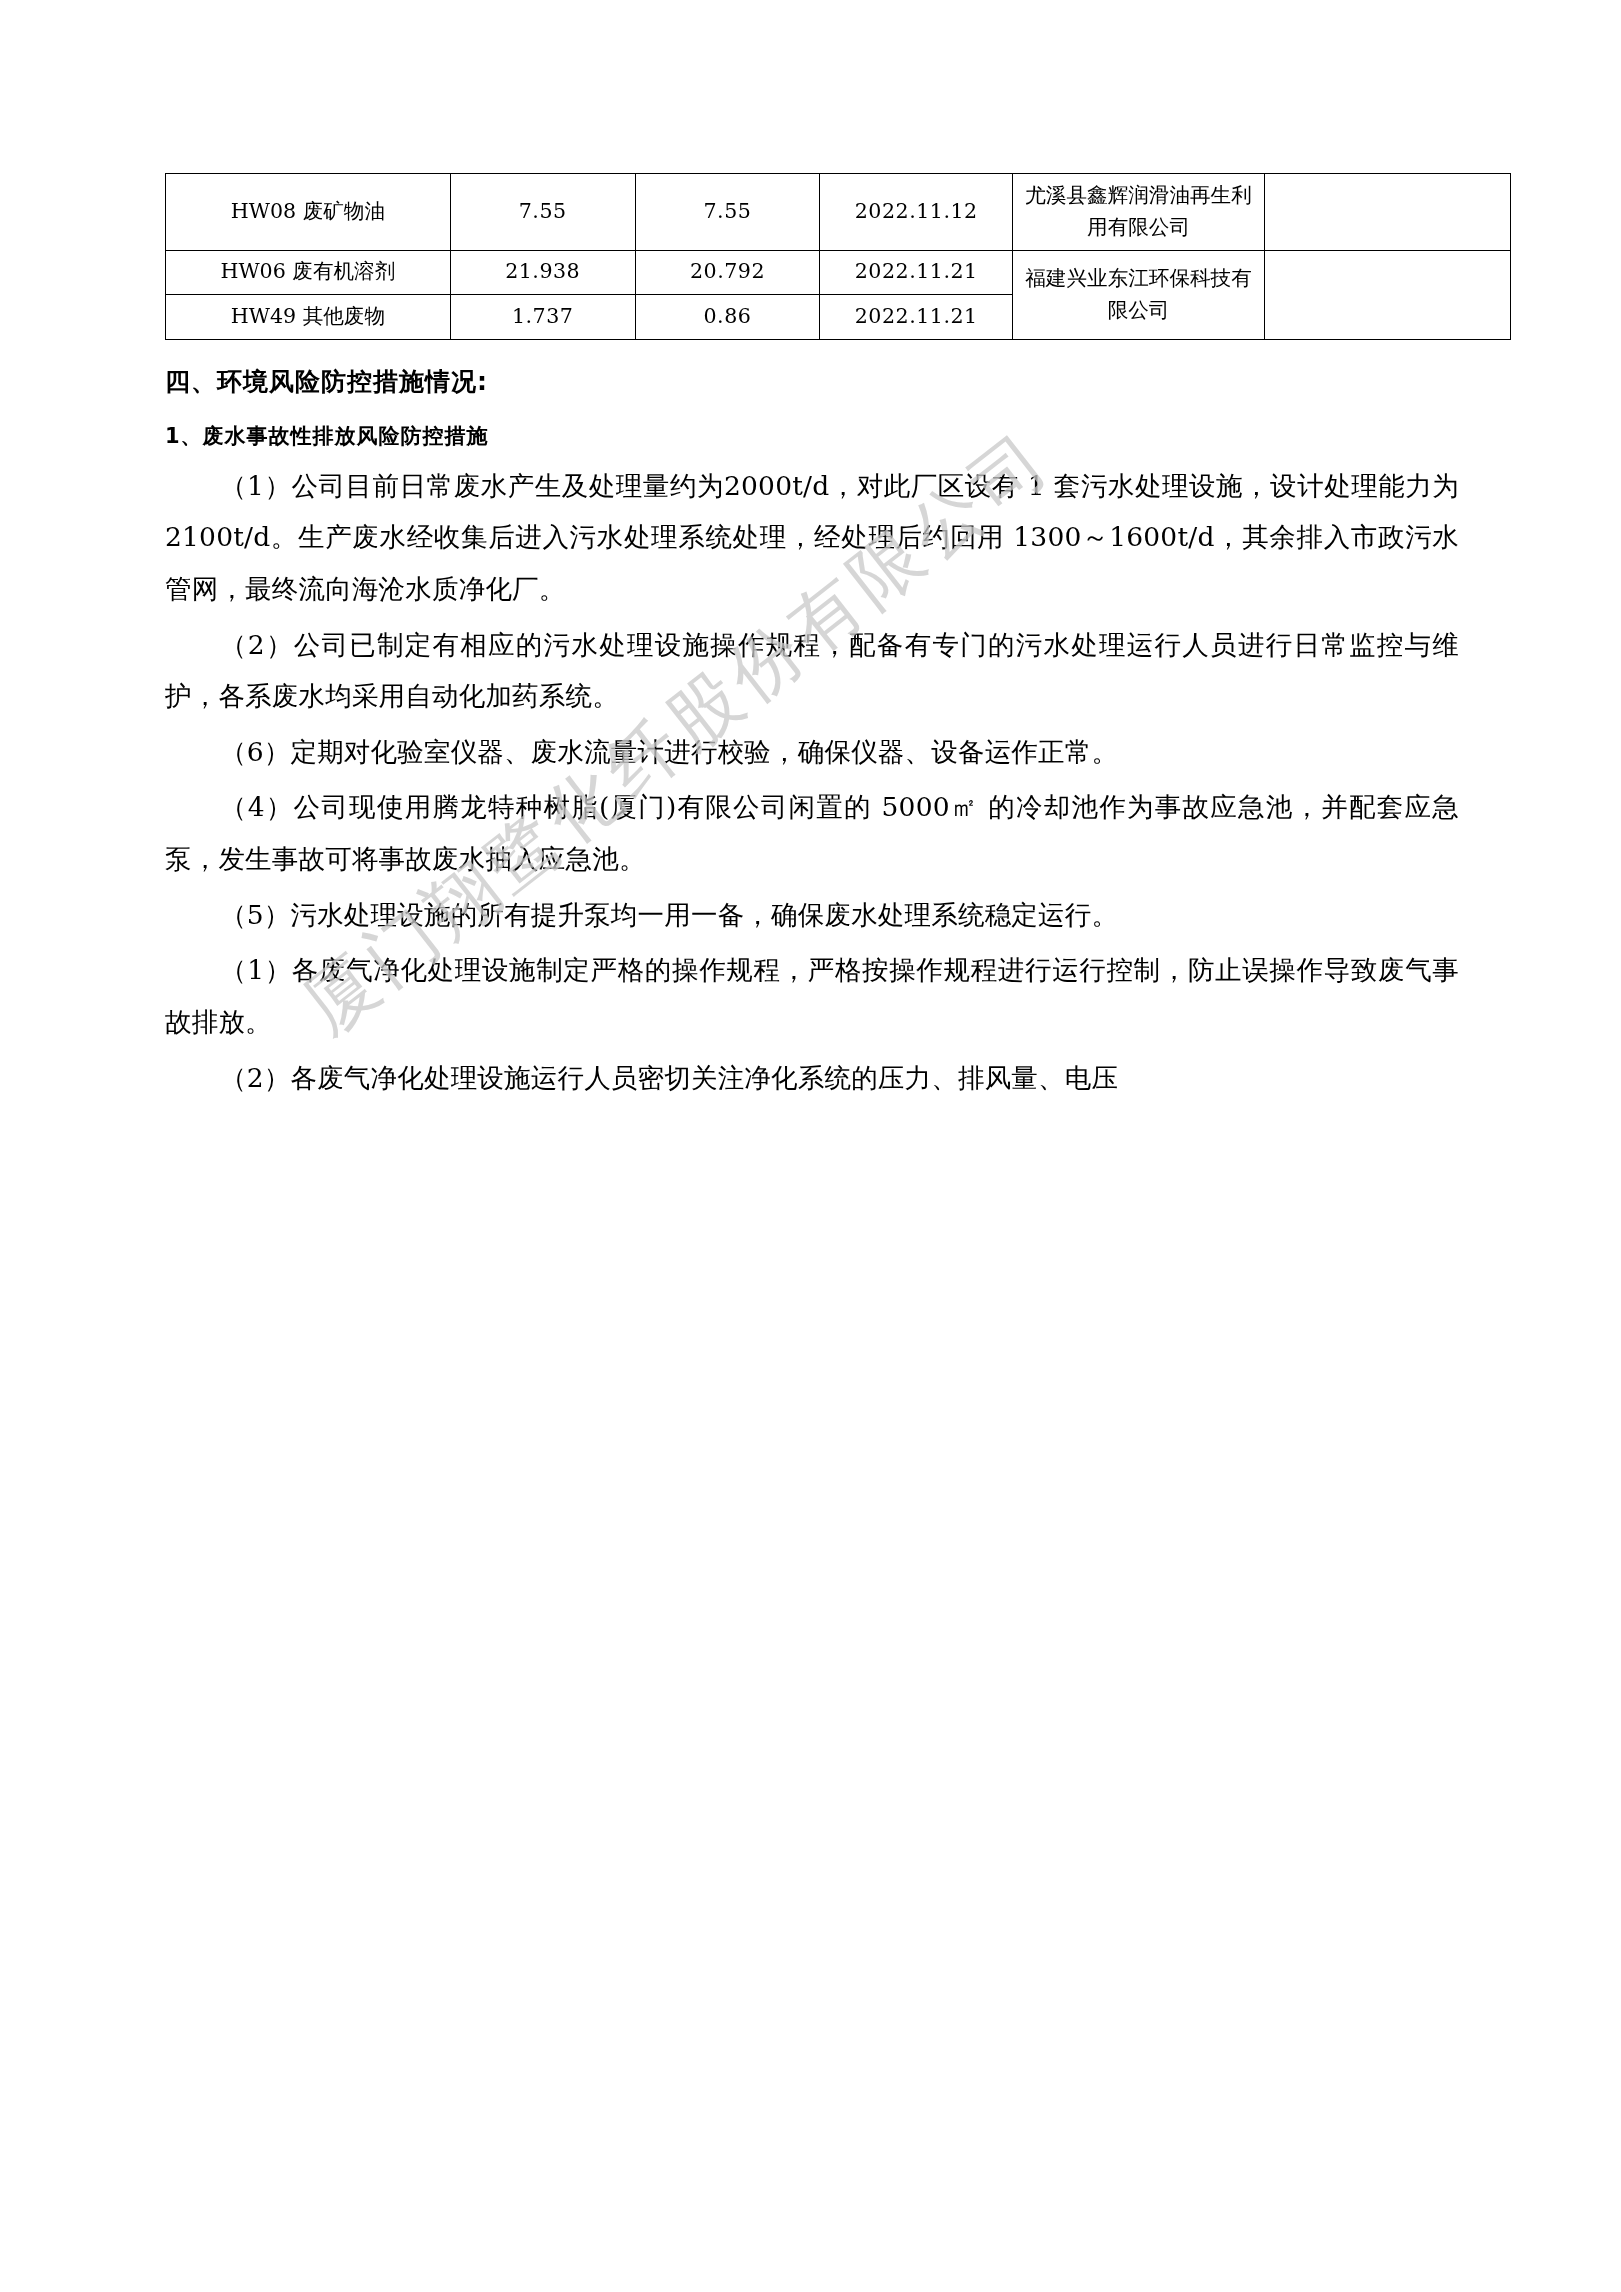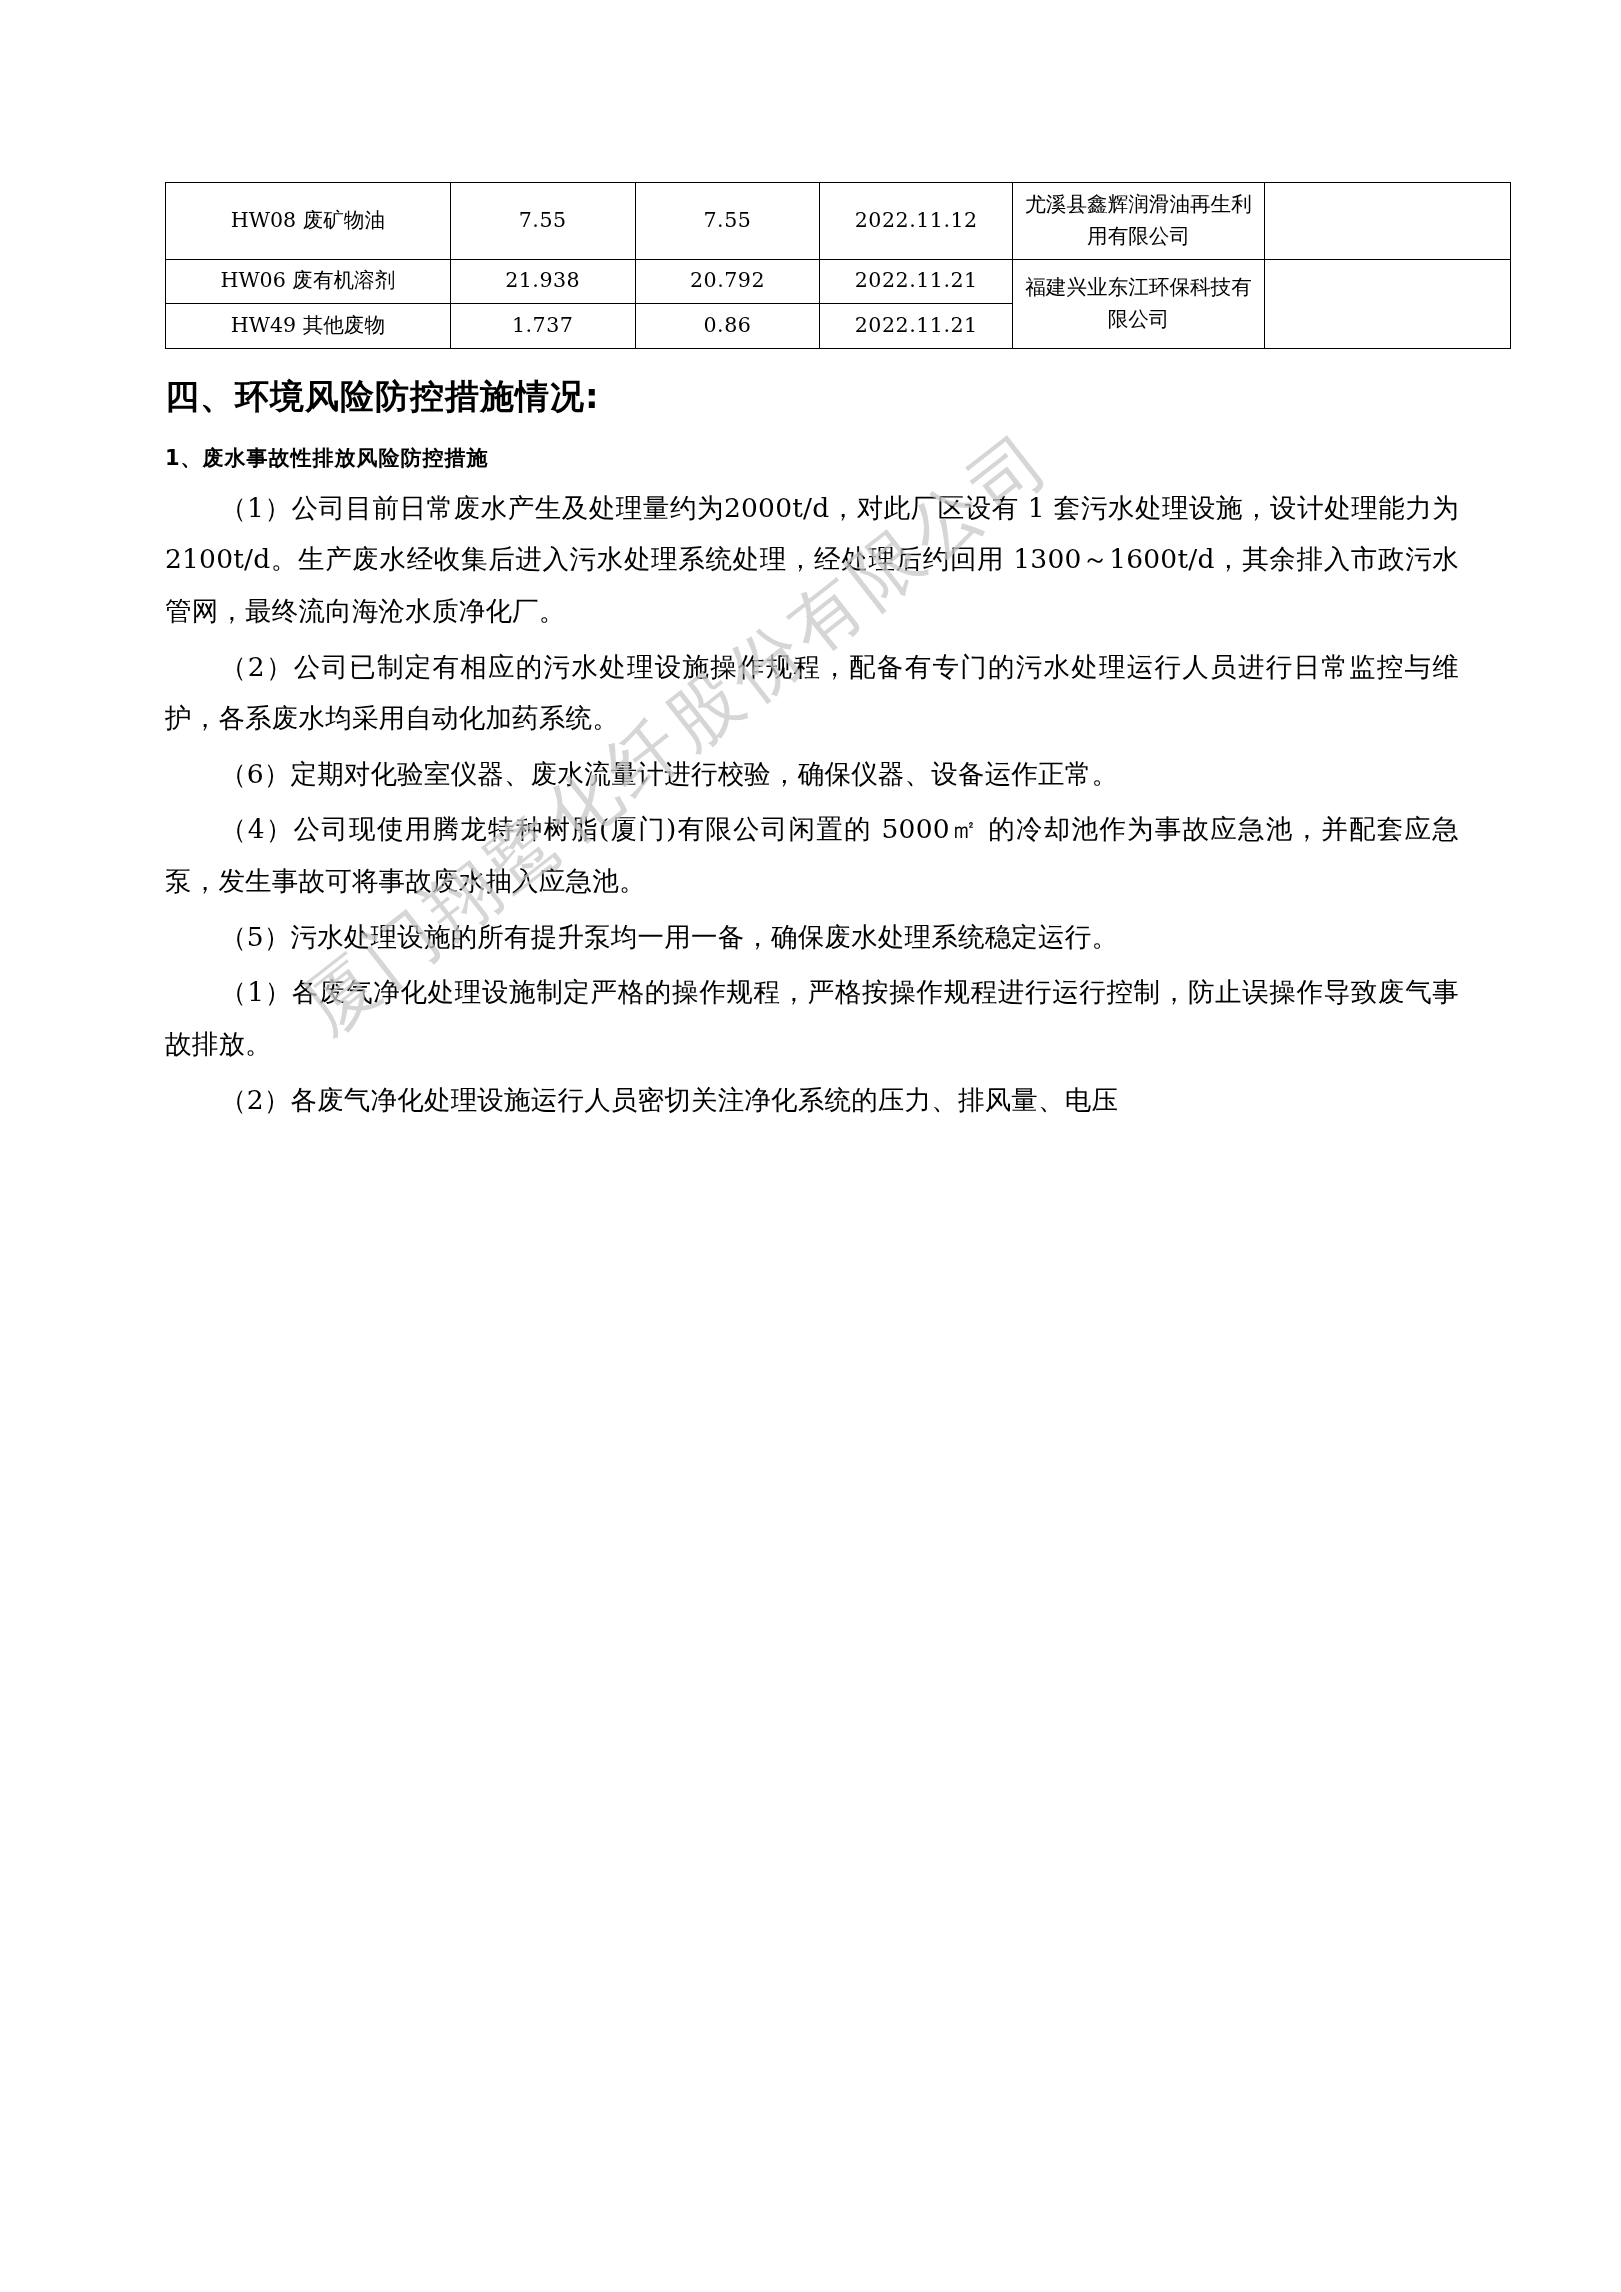--- a/index.html
+++ b/index.html
@@ -12,21 +12,21 @@
     width: 1621px;
     height: 2293px;
     background: #ffffff;
     font-family: "DejaVu Serif", "Liberation Serif", serif;
     color: #000000;
     overflow: hidden;
   }
   .content {
     position: absolute;
     left: 165px;
-    top: 182px;
+    top: 173px;
     width: 1294px;
   }
 
   
   .watermark {
     position: absolute;
     left: 372px;
     top: 686px;
     width: 765px;
     height: 549px;
@@ -63,21 +63,21 @@
   td.c1 { width: 176px; }
   td.c2 { width: 176px; }
   td.c3 { width: 184px; }
   td.c4 { width: 243px; }
   td.c5 { width: 237px; }
   .num { font-size: 20.6px; letter-spacing: 0.5px; }
 
   
   h2.sec-head {
     font-family: "DejaVu Sans", "Liberation Sans", sans-serif;
-    font-size: 34px;
+    font-size: 25px;
     font-weight: bold;
     margin: 25.5px 0 15.7px 0;
     letter-spacing: 1px;
     position: relative;
     z-index: 2;
   }
   h3.sub-head {
     font-family: "DejaVu Sans", "Liberation Sans", sans-serif;
     font-size: 21px;
     font-weight: bold;

